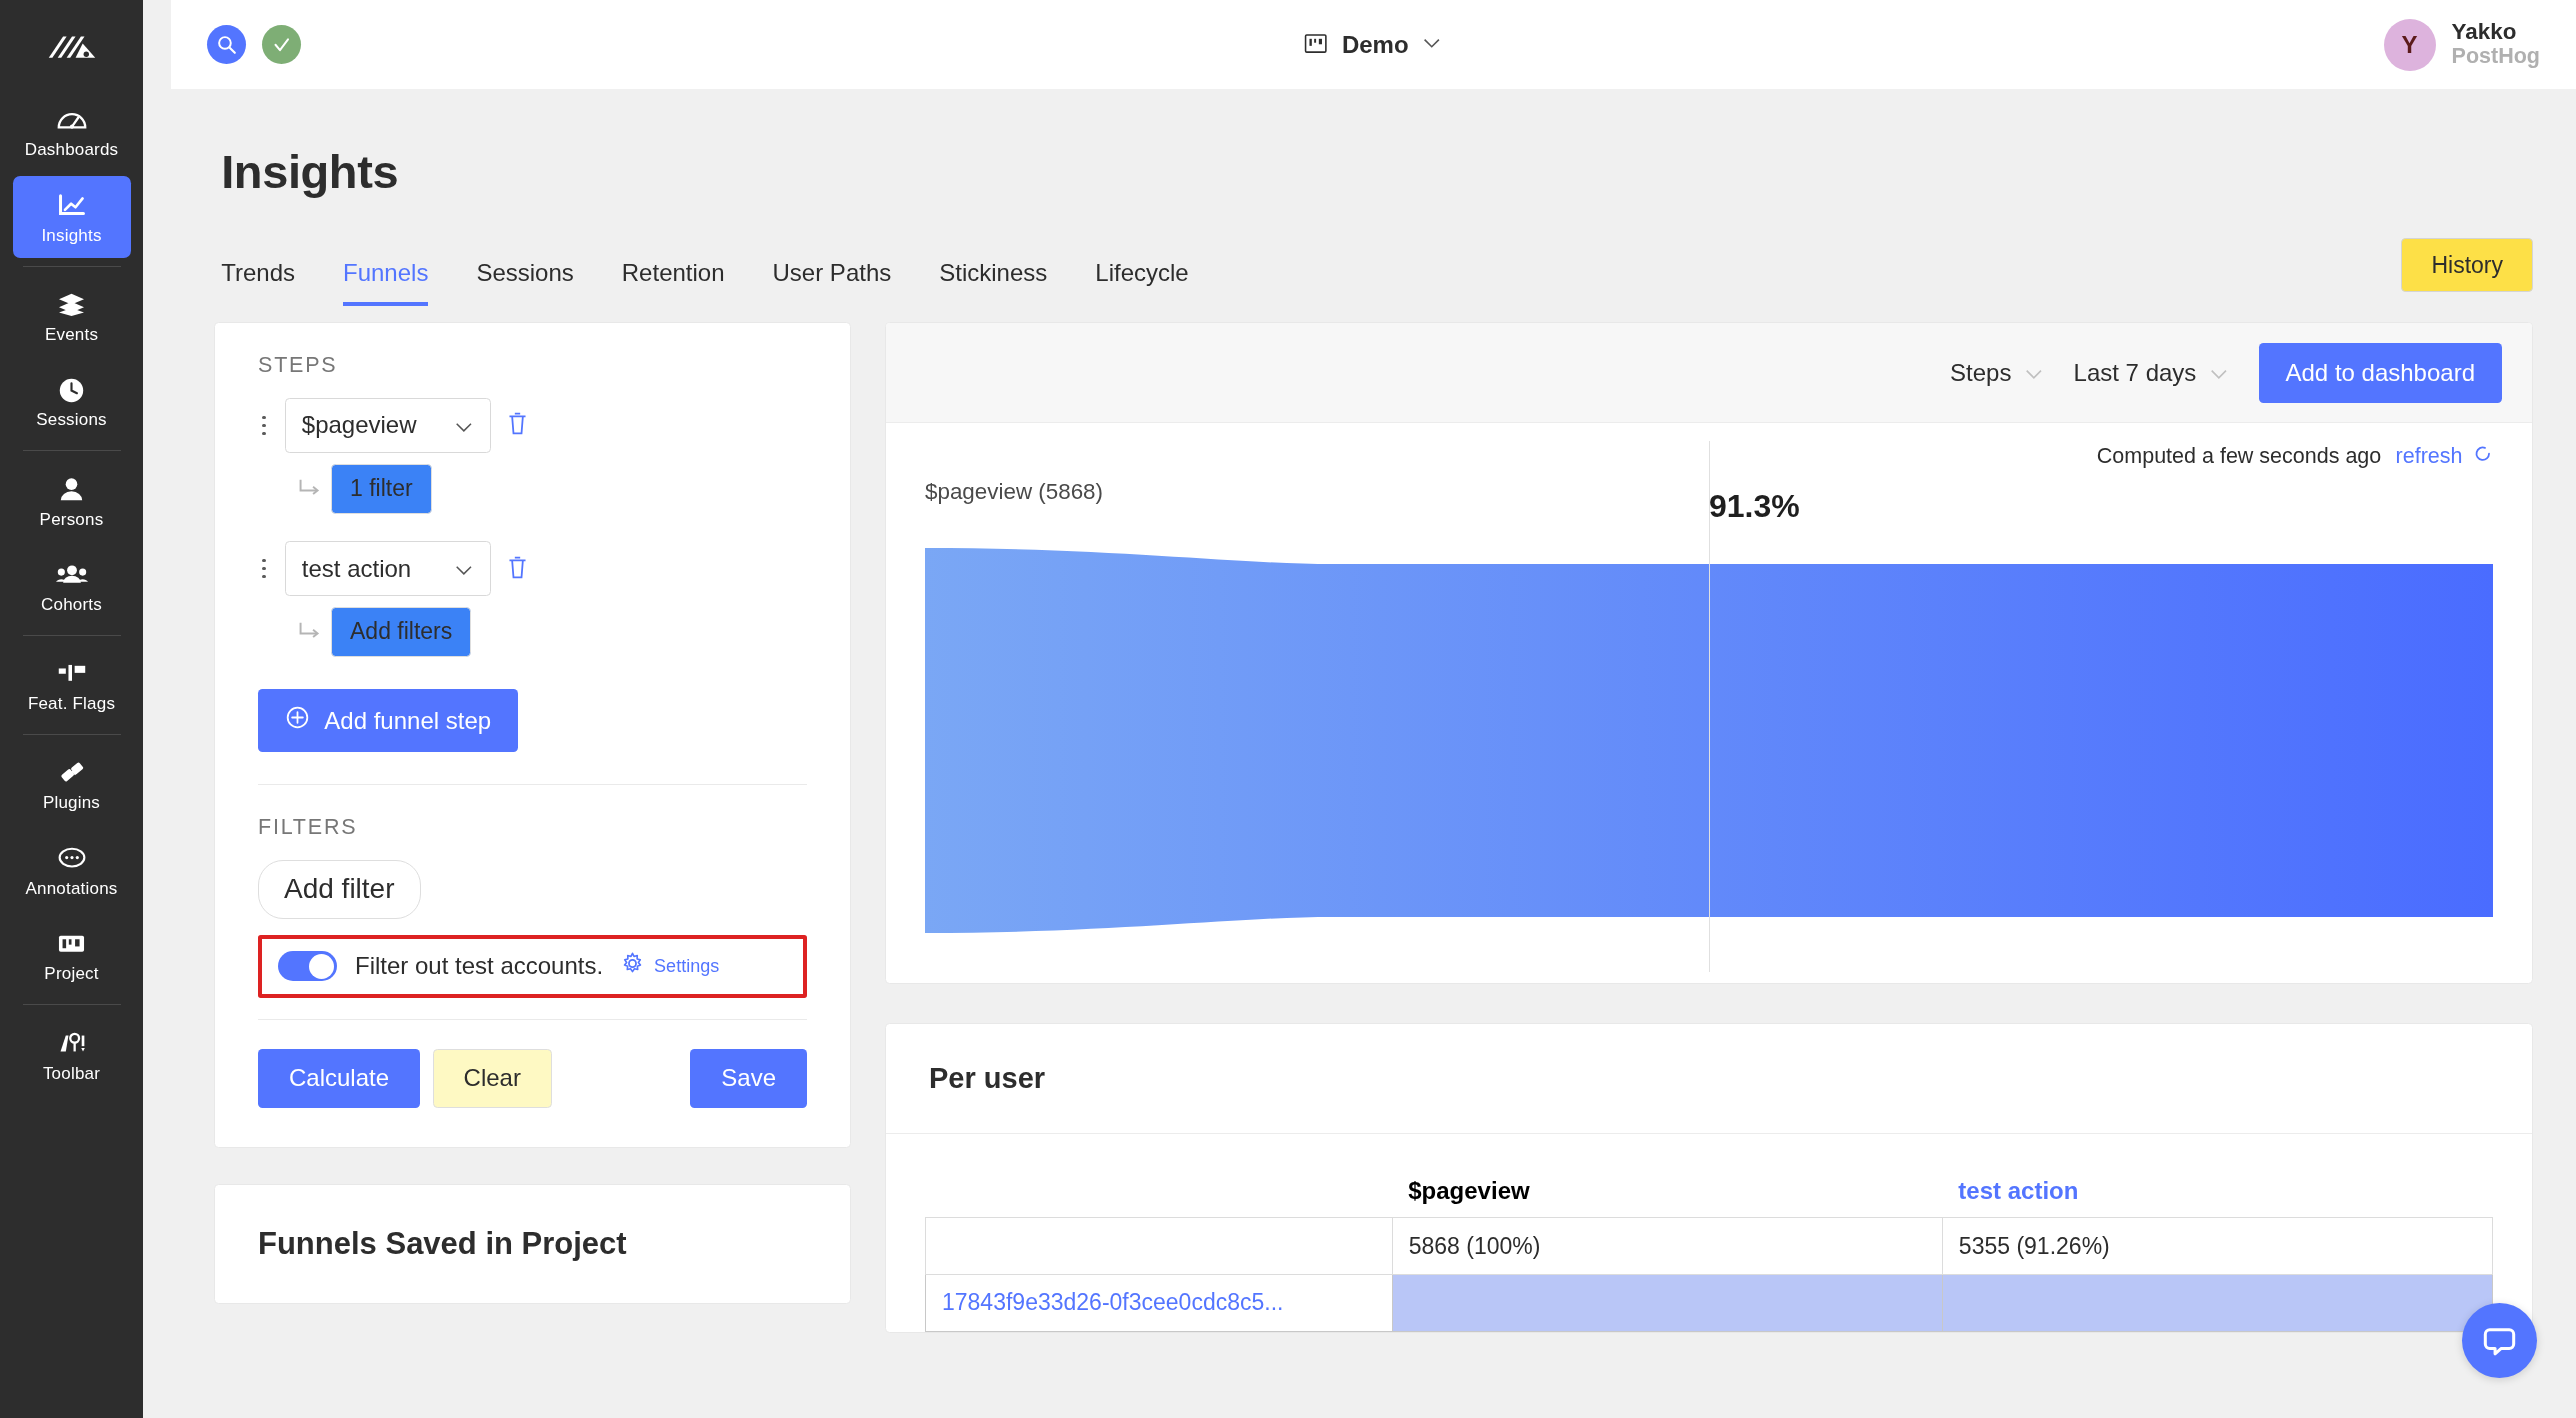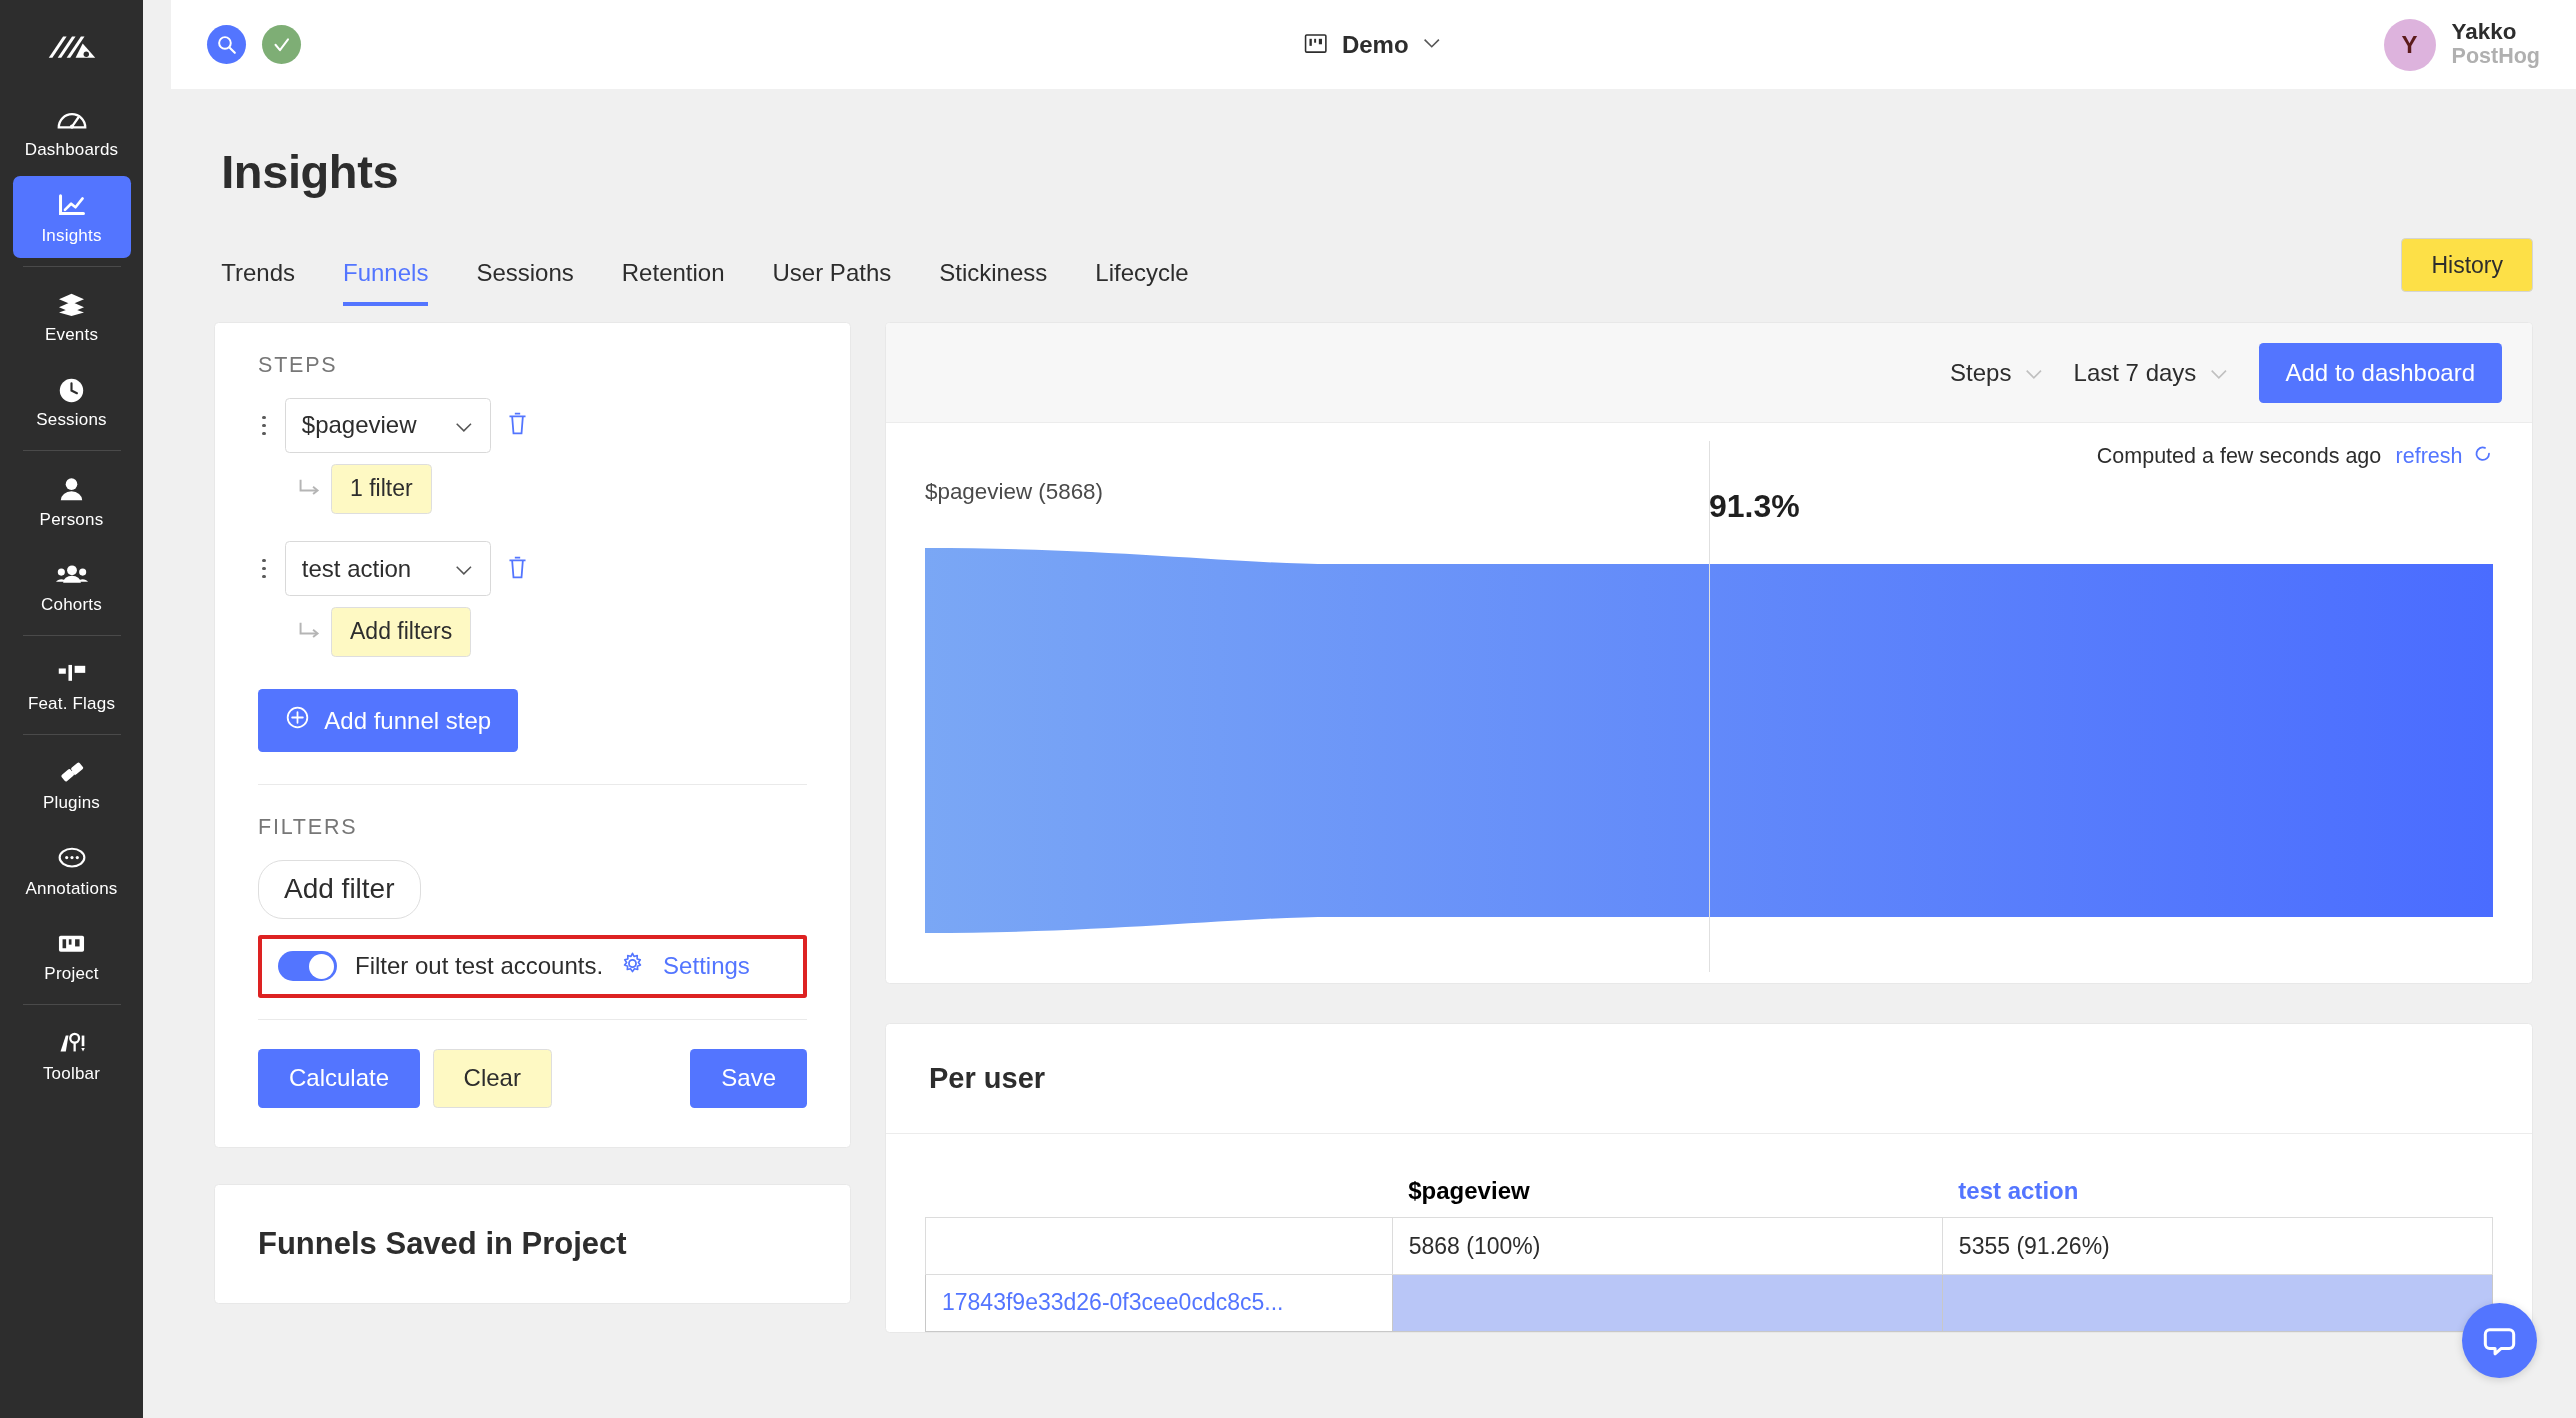--- a/index.html
+++ b/index.html
@@ -88,21 +88,21 @@
   .drag-dots i { width: 3.6px; height: 3.6px; background: #5a5a5a; border-radius: 50%; display: block; }
   .select-box {
     border: 0.9px solid #d9d9d9; border-radius: 4.5px; background: #fff;
     padding: 12.5px 16px; font-size: 24px; color: #2d2d2d; display: flex;
     align-items: center; justify-content: space-between; gap: 18px; cursor: pointer;
     min-width: 206px;
   }
   .trash { cursor: pointer; }
   .sub-row { display: flex; align-items: center; gap: 9px; margin-top: 10.7px; padding-left: 39px; }
   .pill-btn {
-    border: 0.9px solid #dedede; border-radius: 4.5px; background: #fef9c3;
+    border: 0.9px solid #dedede; border-radius: 4.5px; background: #3b82f6;
     padding: 10.7px 18px; font-size: 23px; color: #2d2d2d; cursor: pointer;
   }
   .add-step-btn {
     margin-top: 32px; background: #5375ff; color: #fff; border: none; border-radius: 4.5px;
     padding: 16px 27px; font-size: 24px; display: inline-flex; align-items: center; gap: 14.3px;
     cursor: pointer; font-family: inherit;
   }
   .divider { height: 0.9px; background: #eaeaea; margin: 32px 0 0 0; }
   .filters-label { margin-top: 30px; }
   .add-filter-btn {
@@ -112,21 +112,21 @@
   .highlight-box {
     border: 4.5px solid #dd2222; border-radius: 2.7px; background: #fff;
     margin-top: 16px; padding: 12.5px 16px; display: flex; align-items: center; gap: 18px;
   }
   .toggle {
     width: 59px; height: 30px; border-radius: 15px; background: #5375ff;
     position: relative; cursor: pointer; flex: 0 0 59px;
   }
   .toggle .knob { position: absolute; right: 2.7px; top: 2.7px; width: 25px; height: 25px; border-radius: 50%; background: #fff; }
   .toggle-label { font-size: 24px; color: #2d2d2d; }
-  .settings-link { font-size: 24px; color: #5375ff; cursor: pointer; display: inline-flex; align-items: center; gap: 19px; }
+  .settings-link { font-size: 18px; color: #5375ff; cursor: pointer; display: inline-flex; align-items: center; gap: 10px; }
   .btn-row { display: flex; align-items: center; margin-top: 29px; gap: 12.5px; }
   .btn {
     border-radius: 4.5px; padding: 14.3px 30px; font-size: 24px; cursor: pointer; font-family: inherit; border: 0.9px solid transparent;
   }
   .btn-primary { background: #5375ff; color: #fff; }
   .btn-ghost { background: #fef9c3; color: #2d2d2d; border-color: #dedede; }
   .btn-save { margin-left: auto; }
 
   .saved-card { margin-top: 36px; padding: 41px 43px; }
   .saved-title { font-size: 31px; font-weight: 700; color: #2d2d2d; }

